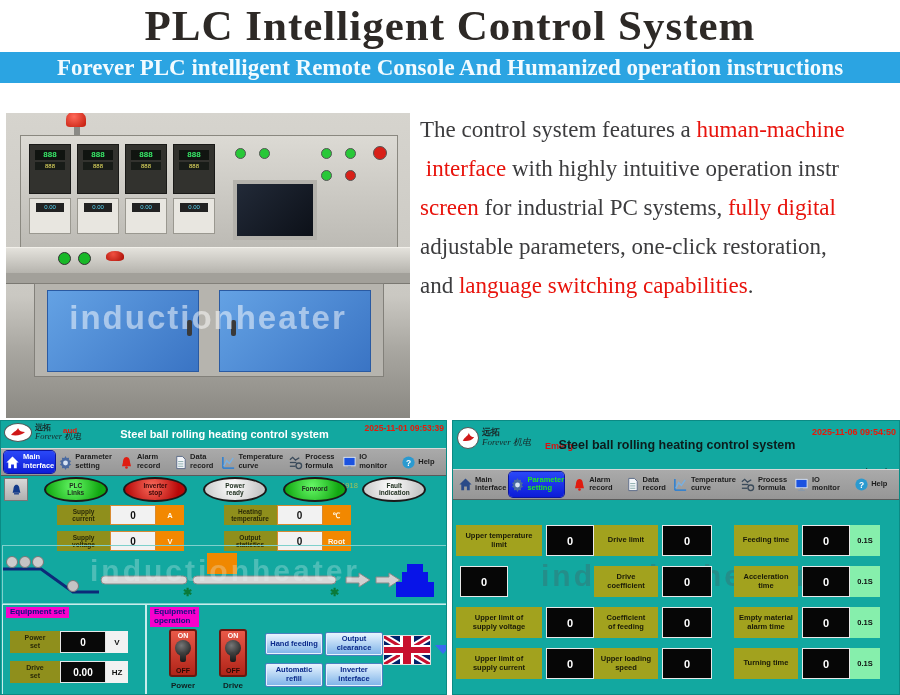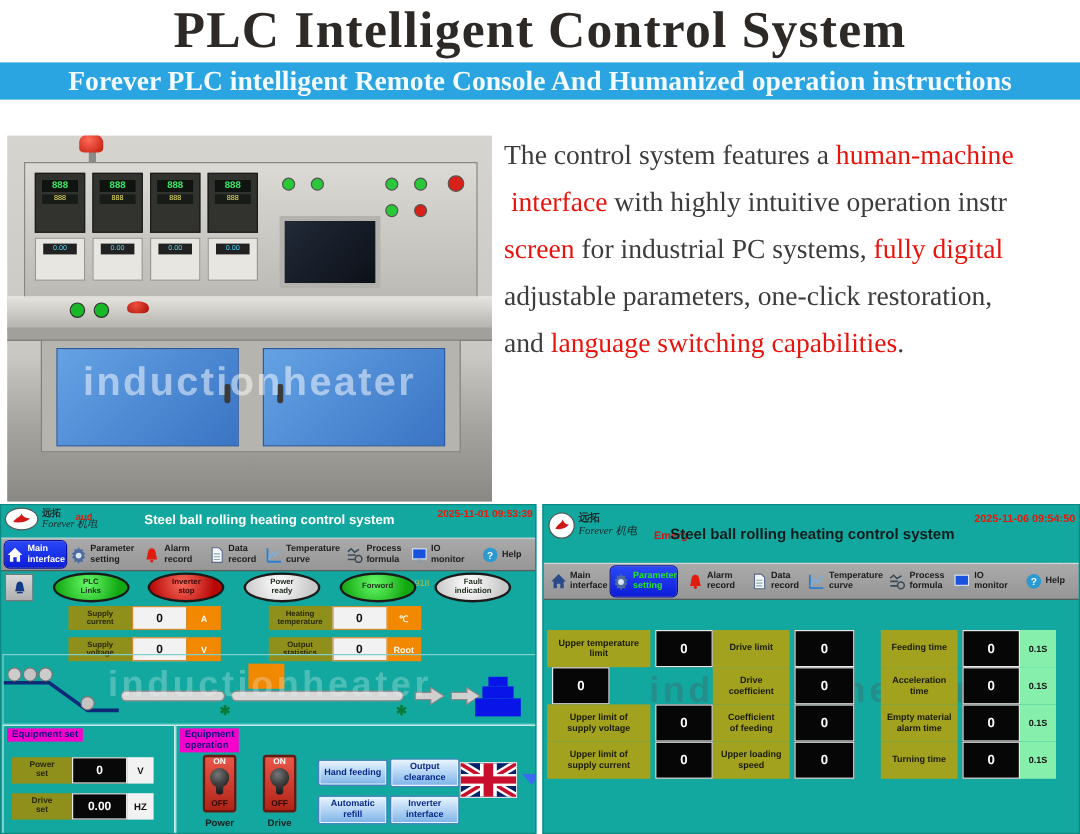--- a/index.html
+++ b/index.html
@@ -134,21 +134,21 @@
   .flag .diag{position:absolute;left:-8px;top:11px;width:62px;height:7px;background:#ffffff;}
   .flag .d1{transform:rotate(31deg);} .flag .d2{transform:rotate(-31deg);}
   .flag .diagr{position:absolute;left:-8px;top:13px;width:62px;height:3px;background:#C8102E;}
   .flag .cross-v{position:absolute;left:16px;top:0;width:14px;height:28px;background:#ffffff;}
   .flag .cross-h{position:absolute;left:0;top:9px;width:46px;height:10px;background:#ffffff;}
   .flag .cross-vr{position:absolute;left:19px;top:0;width:8px;height:28px;background:#C8102E;}
   .flag .cross-hr{position:absolute;left:0;top:11px;width:46px;height:6px;background:#C8102E;}
   .dd-arrow{position:absolute;width:0;height:0;border-left:8px solid transparent;border-right:8px solid transparent;border-top:9px solid #3a6af0;}
 
   
-  .pcol{position:absolute;display:flex;flex-direction:column;}
+  .pcol{position:absolute;display:flex;flex-direction:column;gap:10px;}
   .prow{display:flex;height:31px;}
   .plabel{background:#a2a21e;color:#1a1a08;font-size:7.5px;font-weight:bold;
      display:flex;align-items:center;justify-content:center;text-align:center;white-space:pre-line;line-height:1.15;}
   .pval{background:#060606;border:1px solid #e8e8e8;color:#ffffff;font-size:11px;font-weight:bold;
      display:flex;align-items:center;justify-content:center;box-sizing:border-box;margin-left:4px;}
   .punit{background:#86efac;color:#101010;font-size:7.5px;font-weight:bold;
      display:flex;align-items:center;justify-content:center;}
 </style>
 </head>
 <body>

